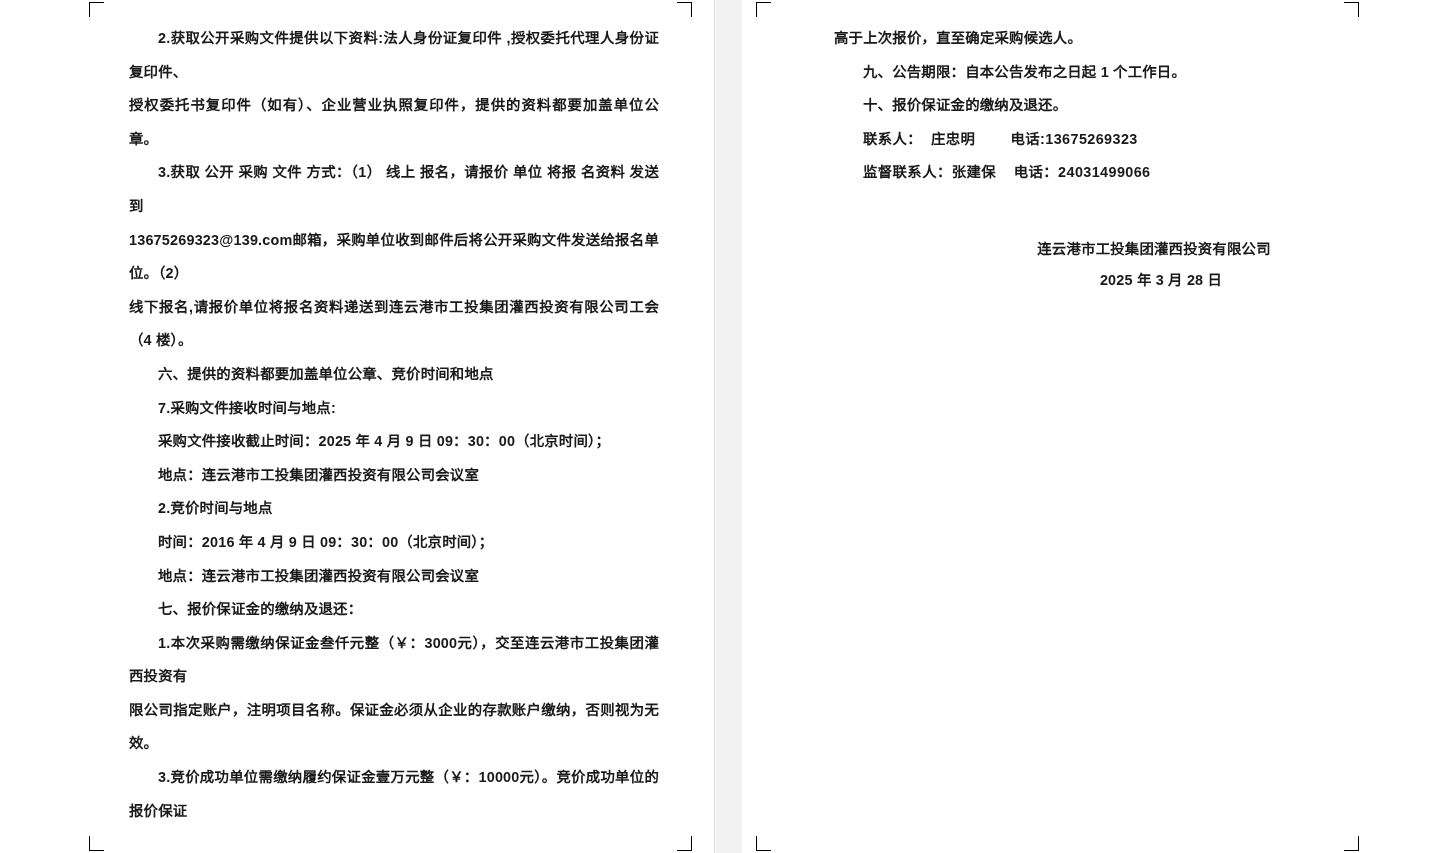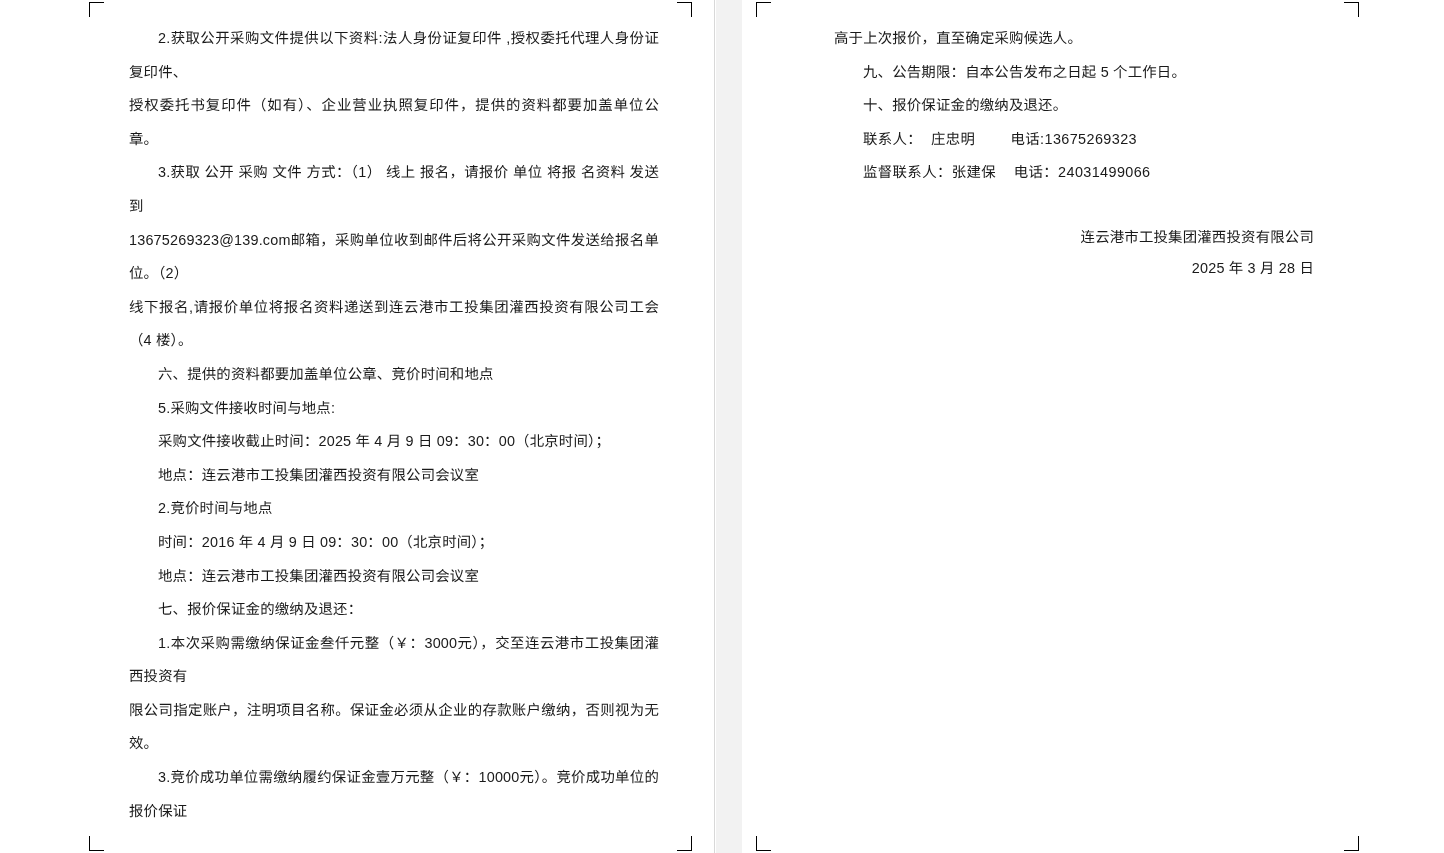--- a/index.html
+++ b/index.html
@@ -21,20 +21,21 @@
     background: #ffffff;
   }
 
   
   .page {
     position: absolute;
     top: 0;
     background: #ffffff;
     height: 853px;
     box-sizing: border-box;
+    font-weight: bold;
   }
   .page-left {
     left: 75px;
     width: 640px;
     border-right: 1px solid #d8d8d8;
   }
   .page-right {
     left: 742px;
     width: 640px;
   }
@@ -95,22 +96,22 @@
   }
   .body-text p {
     margin: 0;
     white-space: pre-wrap;
     word-break: break-all;
   }
   .body-text p.indent {
     text-indent: 29px;
   }
   .sign-block {
-    margin-top: 32px;
-    text-align: right;
+    margin-top: 44px;
+    text-align: center;
   }
   .sign-block p {
     margin: 0;
     line-height: 31px;
   }
   .sign-company { padding-left: 160px; }
   .sign-date { padding-left: 174px; }
   .contact-line { letter-spacing: 0.4px; }
 </style>
 </head>
@@ -128,21 +129,21 @@
     <div class="crop bl" style="left:14px; top:836px;"></div>
     <div class="crop br" style="left:602px; top:836px;"></div>
 
     <div class="body-text">
       <p class="indent">2.获取公开采购文件提供以下资料:法人身份证复印件 ,授权委托代理人身份证复印件、</p>
       <p>授权委托书复印件（如有）、企业营业执照复印件，提供的资料都要加盖单位公章。</p>
       <p class="indent">3.获取 公开 采购 文件 方式：（1） 线上 报名，请报价 单位 将报 名资料 发送到</p>
       <p>13675269323@139.com邮箱，采购单位收到邮件后将公开采购文件发送给报名单位。（2）</p>
       <p>线下报名,请报价单位将报名资料递送到连云港市工投集团灌西投资有限公司工会（4 楼）。</p>
       <p class="indent">六、提供的资料都要加盖单位公章、竞价时间和地点</p>
-      <p class="indent">5.采购文件接收时间与地点:</p>
+      <p class="indent">7.采购文件接收时间与地点:</p>
       <p class="indent">采购文件接收截止时间：2025 年 4 月 9 日 09：30：00（北京时间）；</p>
       <p class="indent">地点：连云港市工投集团灌西投资有限公司会议室</p>
       <p class="indent">2.竞价时间与地点</p>
       <p class="indent">时间：2016 年 4 月 9 日 09：30：00（北京时间）；</p>
       <p class="indent">地点：连云港市工投集团灌西投资有限公司会议室</p>
       <p class="indent">七、报价保证金的缴纳及退还：</p>
       <p class="indent">1.本次采购需缴纳保证金叁仟元整（￥：3000元），交至连云港市工投集团灌西投资有</p>
       <p>限公司指定账户，注明项目名称。保证金必须从企业的存款账户缴纳，否则视为无效。</p>
       <p class="indent">3.竞价成功单位需缴纳履约保证金壹万元整（￥：10000元）。竞价成功单位的报价保证</p>
 
@@ -150,21 +151,21 @@
   </div>
 
   <div class="page page-right">
     <div class="crop tl" style="left:14px; top:2px;"></div>
     <div class="crop tr" style="left:602px; top:2px;"></div>
     <div class="crop bl" style="left:14px; top:836px;"></div>
     <div class="crop br" style="left:602px; top:836px;"></div>
 
     <div class="body-text">
       <p>高于上次报价，直至确定采购候选人。</p>
-      <p class="indent">九、公告期限：自本公告发布之日起 5 个工作日。</p>
+      <p class="indent">九、公告期限：自本公告发布之日起 1 个工作日。</p>
       <p class="indent">十、报价保证金的缴纳及退还。</p>
       <p class="indent contact-line">联系人：  庄忠明        电话:13675269323</p>
       <p class="indent contact-line">监督联系人：张建保    电话：24031499066</p>
 
       <div class="sign-block">
         <p class="sign-company">连云港市工投集团灌西投资有限公司</p>
         <p class="sign-date">2025 年 3 月 28 日</p>
       </div>
     </div>
   </div>

